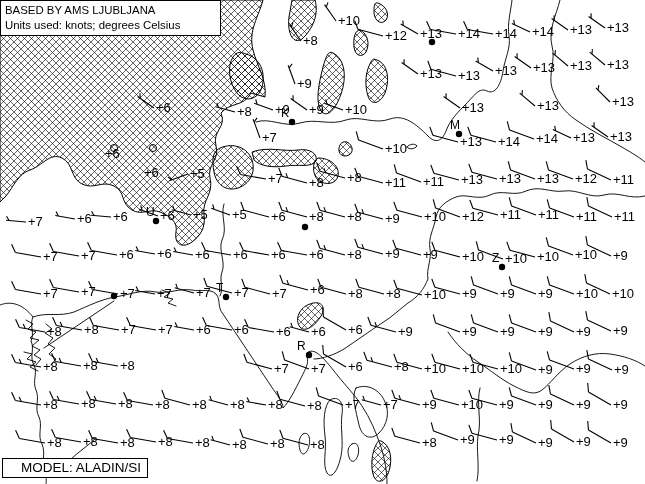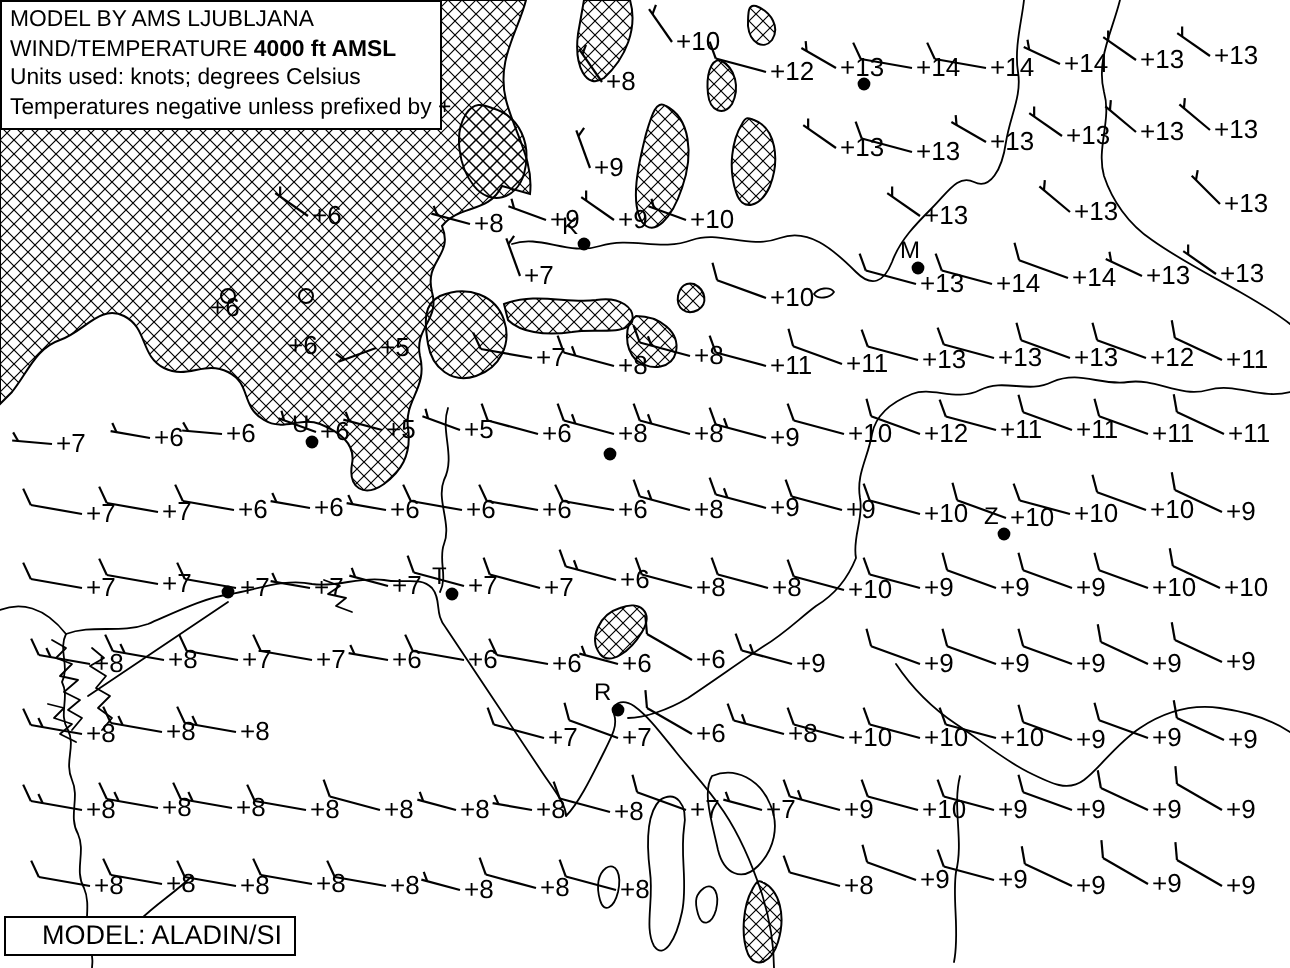--- a/index.html
+++ b/index.html
@@ -861,21 +861,19 @@
           <circle cx="502" cy="267" r="3.2" fill="#000000"></circle>
           <text x="492" y="262" font-size="12">Z</text>
         </g>
         <circle cx="432" cy="42" r="3.2" fill="#000000"></circle>
         <circle cx="114" cy="296" r="3.2" fill="#000000"></circle>
         <circle cx="305" cy="227" r="3.2" fill="#000000"></circle>
       </g>
   </svg>
 
   <div class="hdr">
-    <div>MODEL BY AMS LJUBLJANA</div>
-    <div><span>WIND/TEMPERATURE </span><span class="b">4000 ft AMSL</span></div>
+    <div>BASED BY AMS LJUBLJANA</div>
     <div>Units used: knots; degrees Celsius</div>
-    <div>Temperatures negative unless prefixed by +</div>
   </div>
 
   <div class="model">MODEL: ALADIN/SI</div>
 
 </div>
 
 </body></html>

